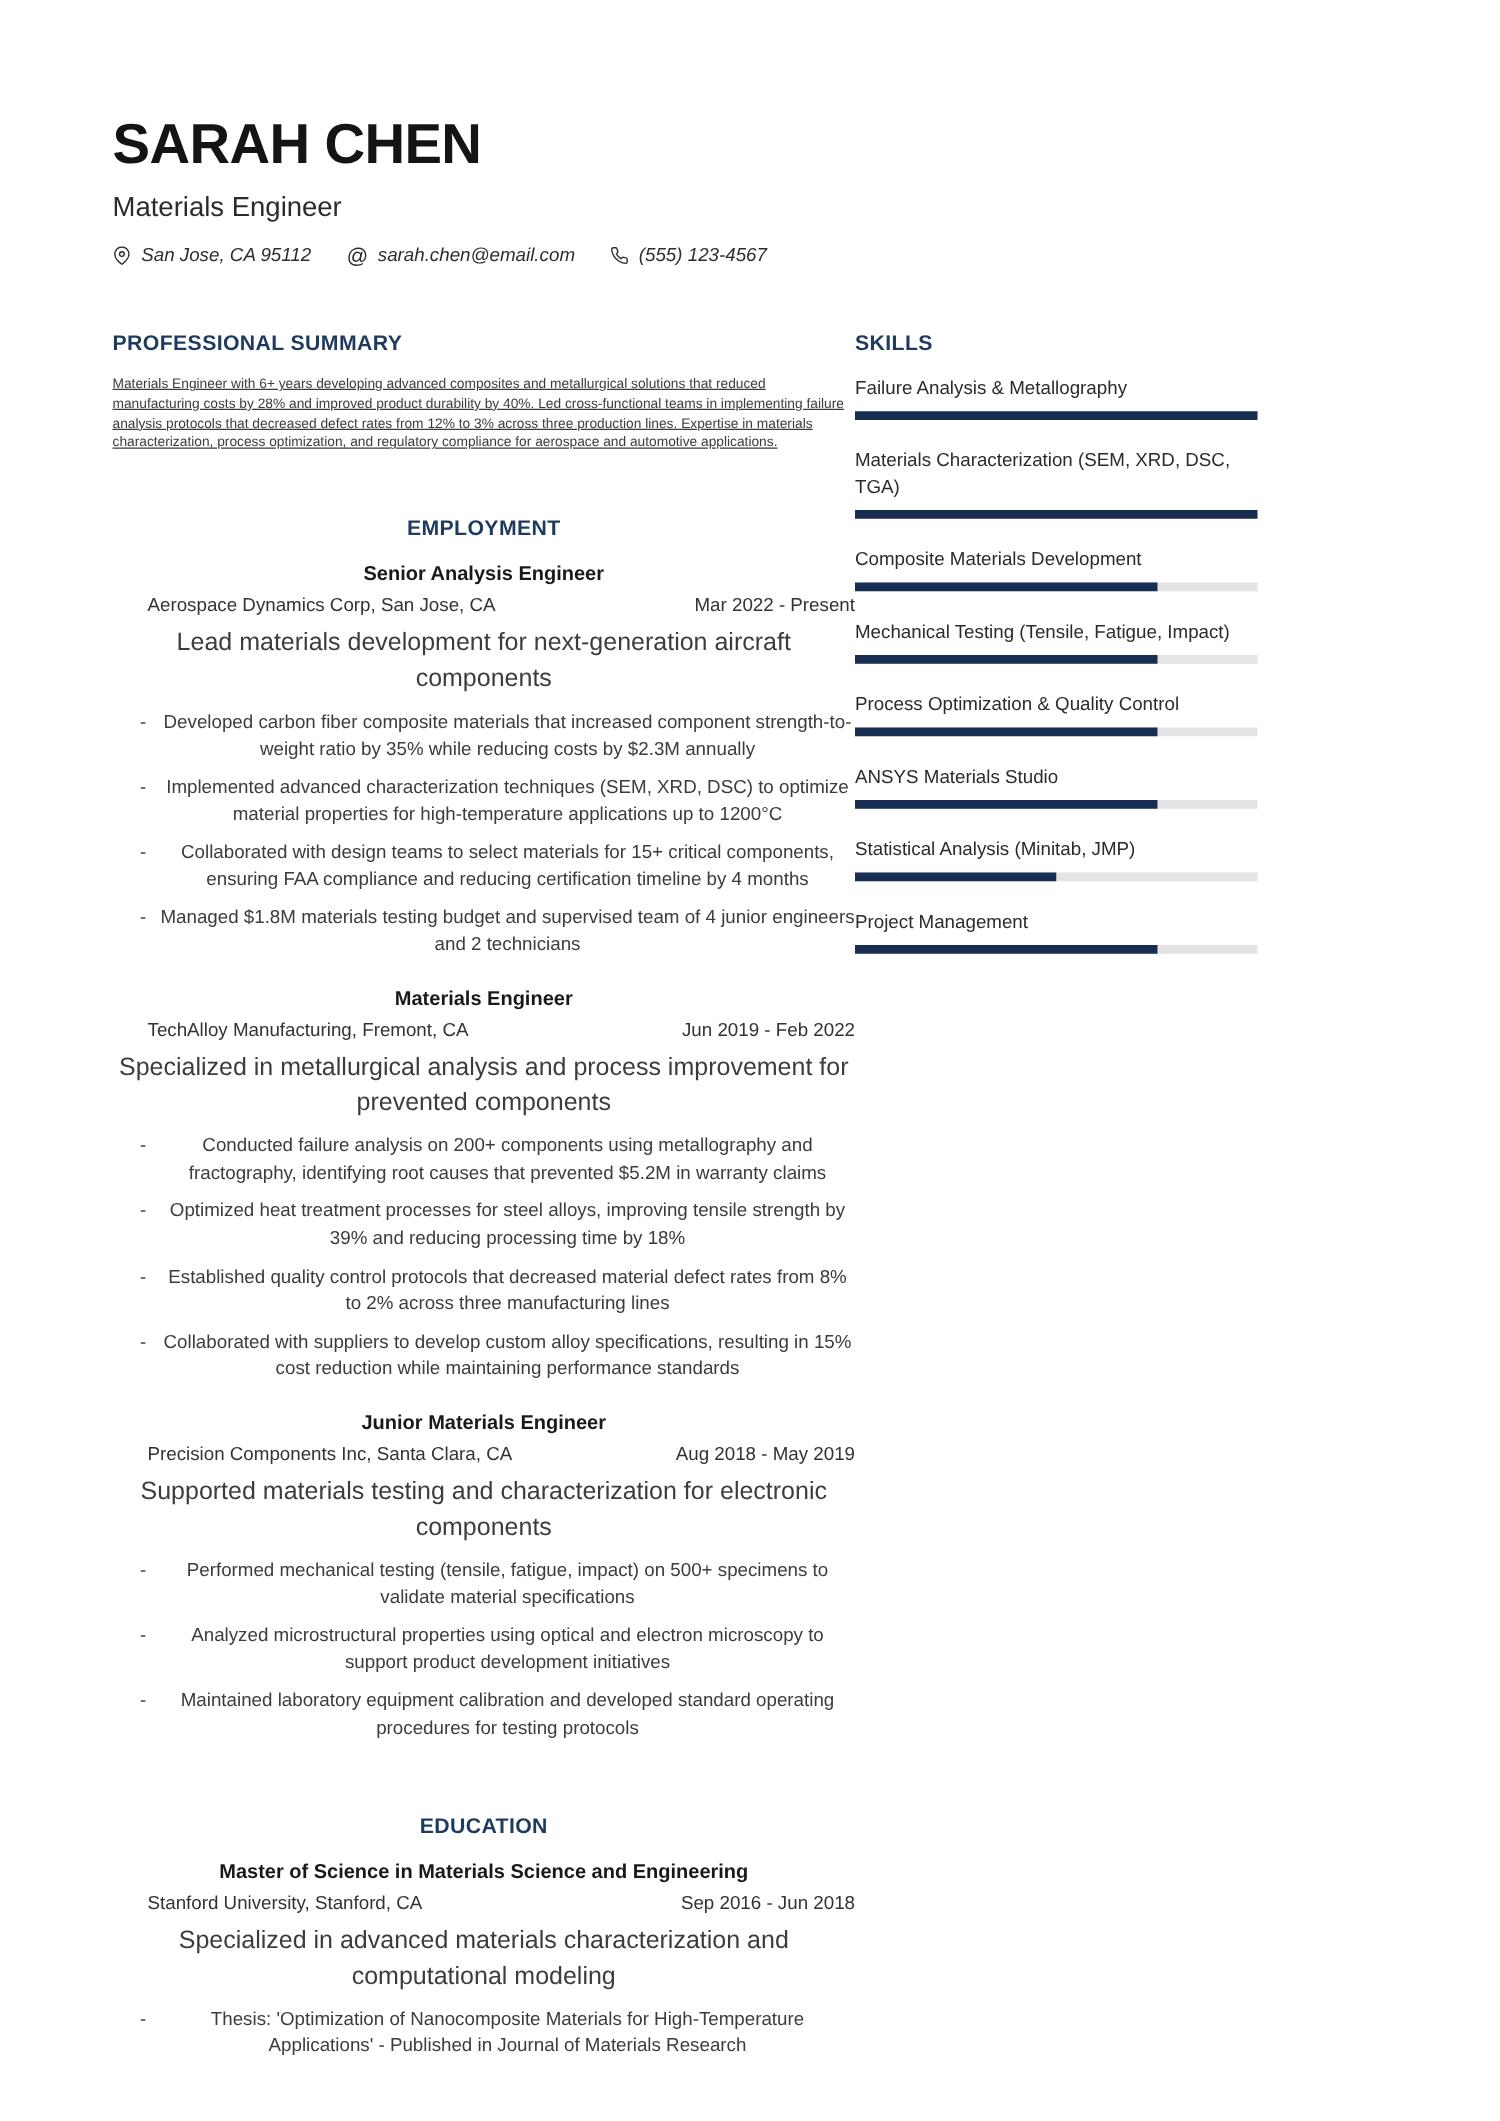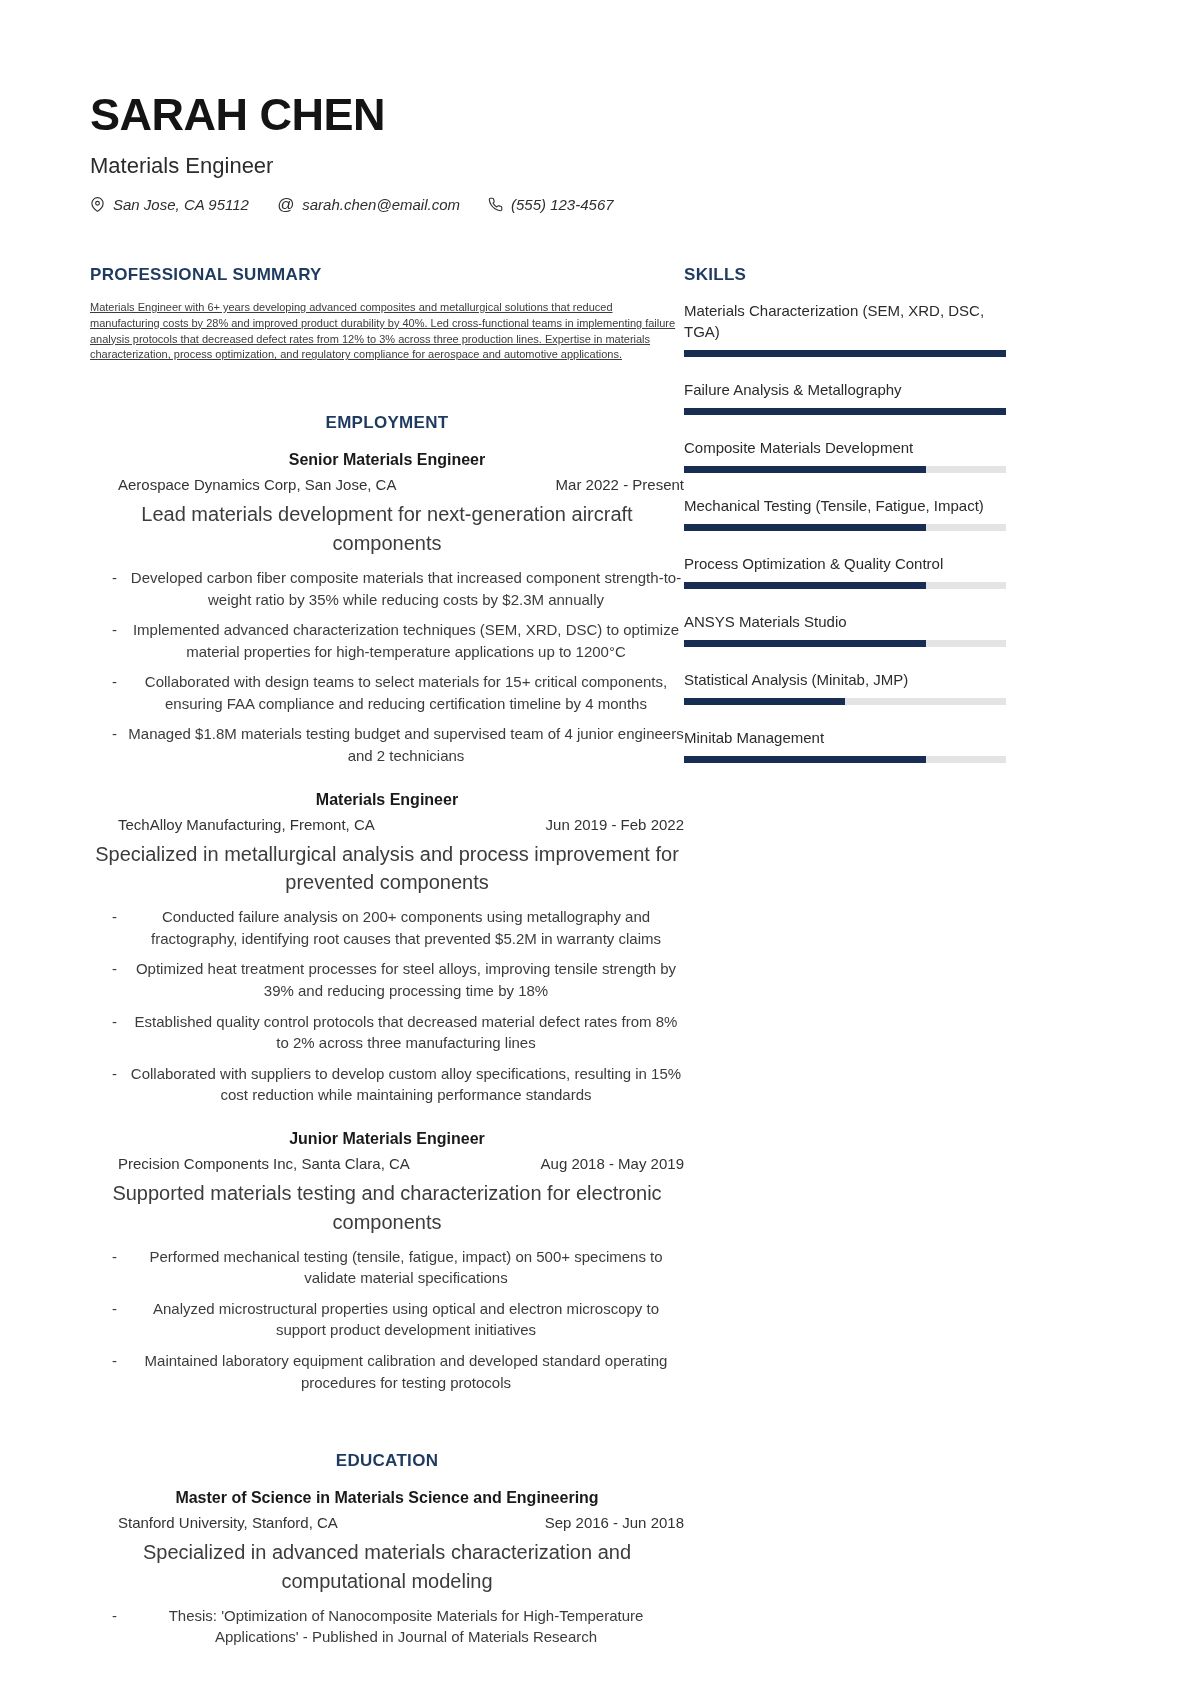--- a/index.html
+++ b/index.html
@@ -96,21 +96,21 @@
 
       <section class="block">
         <h2 class="section-heading">PROFESSIONAL SUMMARY</h2>
         <p class="summary-text">Materials Engineer with 6+ years developing advanced composites and metallurgical solutions that reduced manufacturing costs by 28% and improved product durability by 40%. Led cross-functional teams in implementing failure analysis protocols that decreased defect rates from 12% to 3% across three production lines. Expertise in materials characterization, process optimization, and regulatory compliance for aerospace and automotive applications.</p>
       </section>
 
       <section class="block">
         <h2 class="section-heading">EMPLOYMENT</h2>
         <div id="jobs">
   <div class="entry">
-    <div class="entry-title">Senior Materials Engineer</div>
+    <div class="entry-title">Senior Analysis Engineer</div>
     <div class="entry-subrow">
       <span>Aerospace Dynamics Corp, San Jose, CA</span>
       <span class="entry-dates">Mar 2022 - Present</span>
     </div>
     <div class="entry-desc">Lead materials development for next-generation aircraft components</div>
     <ul class="bullets">
                 <li>Developed carbon fiber composite materials that increased component strength-to-weight ratio by 35% while reducing costs by $2.3M annually</li>
                 <li>Implemented advanced characterization techniques (SEM, XRD, DSC) to optimize material properties for high-temperature applications up to 1200°C</li>
                 <li>Collaborated with design teams to select materials for 15+ critical components, ensuring FAA compliance and reducing certification timeline by 4 months</li>
                 <li>Managed $1.8M materials testing budget and supervised team of 4 junior engineers and 2 technicians</li>
@@ -163,34 +163,34 @@
         </div>
       </section>
 
     </main>
 
     <aside class="right-col">
       <section>
         <h2 class="section-heading">SKILLS</h2>
         <div id="skills-list">
   <div class="skill">
+    <div class="skill-name">Failure Analysis &amp; Metallography</div>
+    <div class="skill-track">
+      <div class="skill-fill" style="width: 100%;"></div>
+    </div>
+  </div>
+
+  <div class="skill">
     <div class="skill-name">Materials Characterization (SEM, XRD, DSC, TGA)</div>
     <div class="skill-track">
       <div class="skill-fill" style="width: 100%;"></div>
     </div>
   </div>
 
   <div class="skill">
-    <div class="skill-name">Failure Analysis &amp; Metallography</div>
-    <div class="skill-track">
-      <div class="skill-fill" style="width: 100%;"></div>
-    </div>
-  </div>
-
-  <div class="skill">
     <div class="skill-name">Composite Materials Development</div>
     <div class="skill-track">
       <div class="skill-fill" style="width: 75%;"></div>
     </div>
   </div>
 
   <div class="skill">
     <div class="skill-name">Mechanical Testing (Tensile, Fatigue, Impact)</div>
     <div class="skill-track">
       <div class="skill-fill" style="width: 75%;"></div>
@@ -212,21 +212,21 @@
   </div>
 
   <div class="skill">
     <div class="skill-name">Statistical Analysis (Minitab, JMP)</div>
     <div class="skill-track">
       <div class="skill-fill" style="width: 50%;"></div>
     </div>
   </div>
 
   <div class="skill">
-    <div class="skill-name">Minitab Management</div>
+    <div class="skill-name">Project Management</div>
     <div class="skill-track">
       <div class="skill-fill" style="width: 75%;"></div>
     </div>
   </div>
 </div>
       </section>
     </aside>
 
   </div>
 </div>

